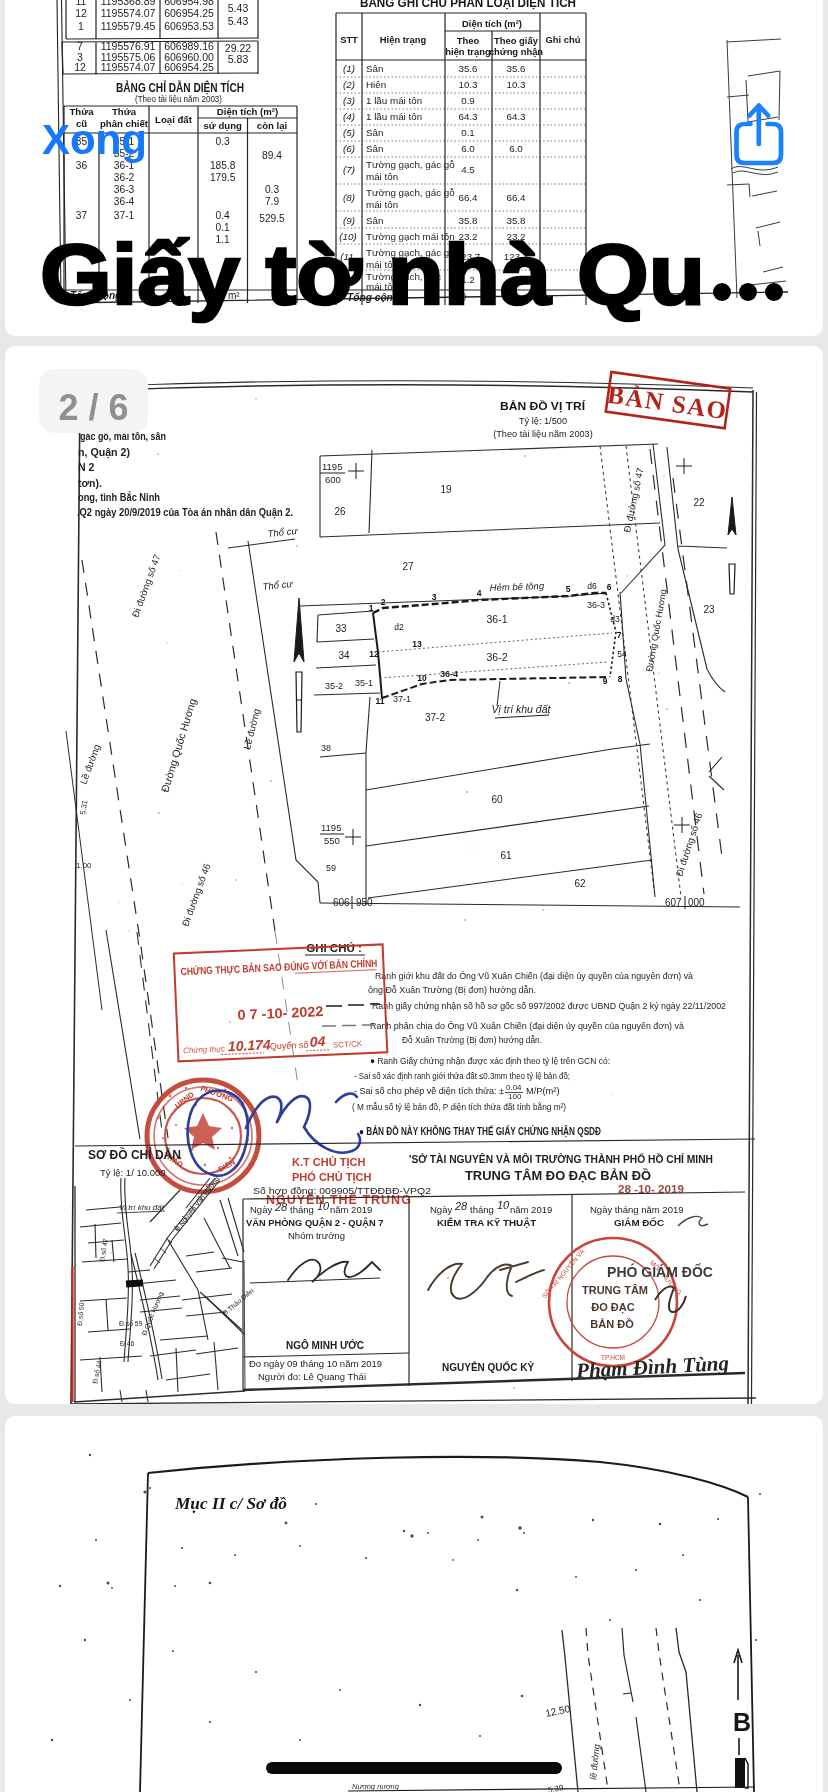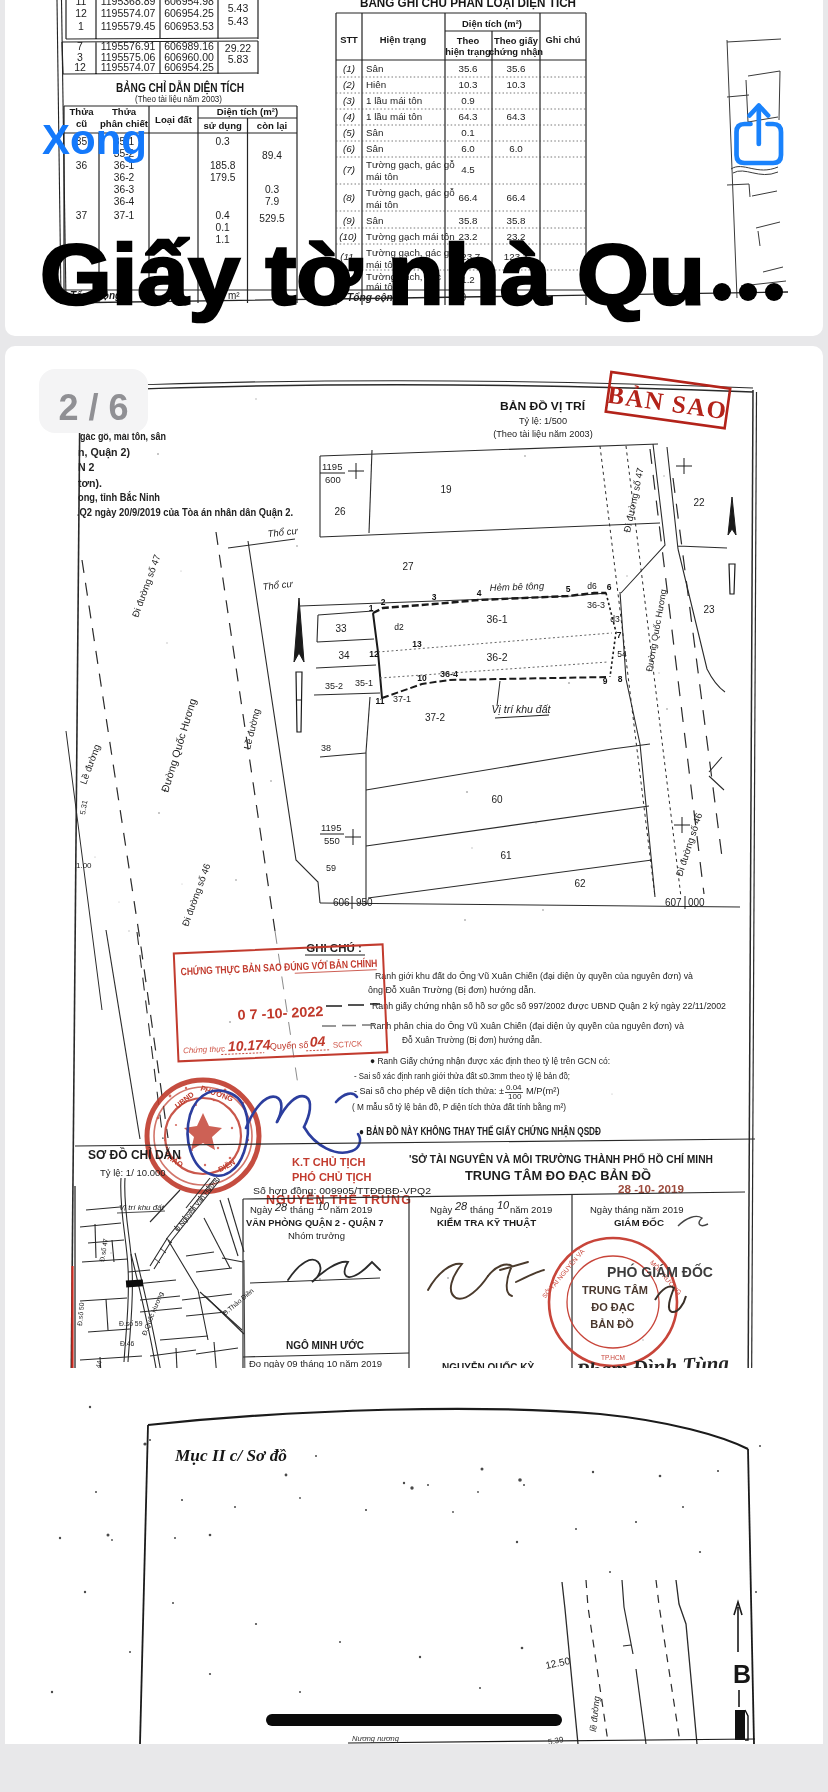--- a/index.html
+++ b/index.html
@@ -670,21 +670,21 @@
 <text x="97" y="1384" transform="rotate(-78 97 1384)">Đ.số 44</text>
 <text x="82" y="1326" transform="rotate(-85 82 1326)">Đ.số 50</text>
 <text x="225" y="1316" transform="rotate(-40 225 1316)">Đ.Thảo Điền</text>
 </g>
 
 <rect x="39" y="369" width="109" height="64" rx="16" fill="#f4f4f5"></rect>
 <text x="93.5" y="420" font-size="36" font-weight="bold" text-anchor="middle" fill="#909094" letter-spacing="0">2 / 6</text>
 </svg>
 </div>
 
-<div class="page" id="p3" style="top:1368px;height:376px;border-radius:10px 10px 0 0;overflow:hidden;">
+<div class="page" id="p3" style="top:1416px;height:376px;border-radius:10px 10px 0 0;overflow:hidden;">
 <svg width="818" height="376" viewBox="5 1416 818 376" font-family="Liberation Sans, sans-serif">
 
 <g fill="#4a4a4a">
 <circle cx="90" cy="1455" r="1.2"></circle>
         <circle cx="145" cy="1492" r="1.6"></circle>
         <circle cx="150" cy="1488" r="1"></circle>
         <circle cx="182" cy="1548" r="1.1"></circle>
         <circle cx="210" cy="1583" r="1.3"></circle>
         <circle cx="175" cy="1586" r="1"></circle>
         <circle cx="286" cy="1523" r="1.4"></circle>

